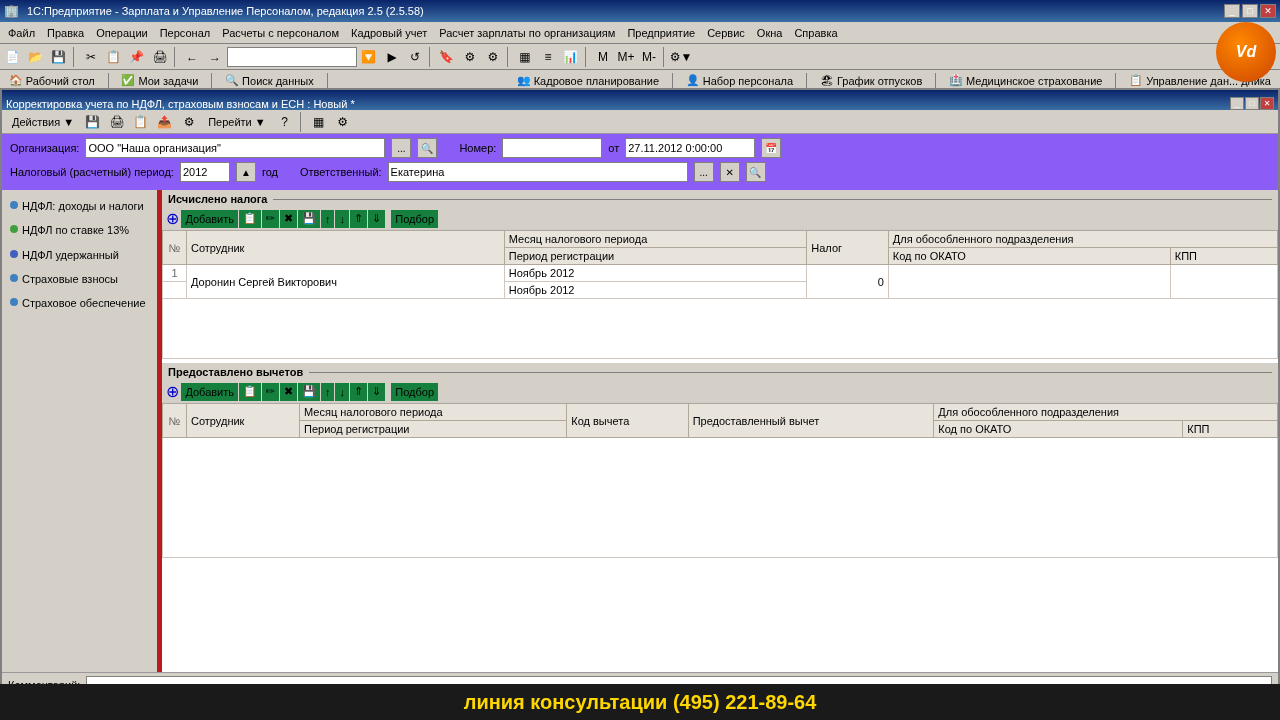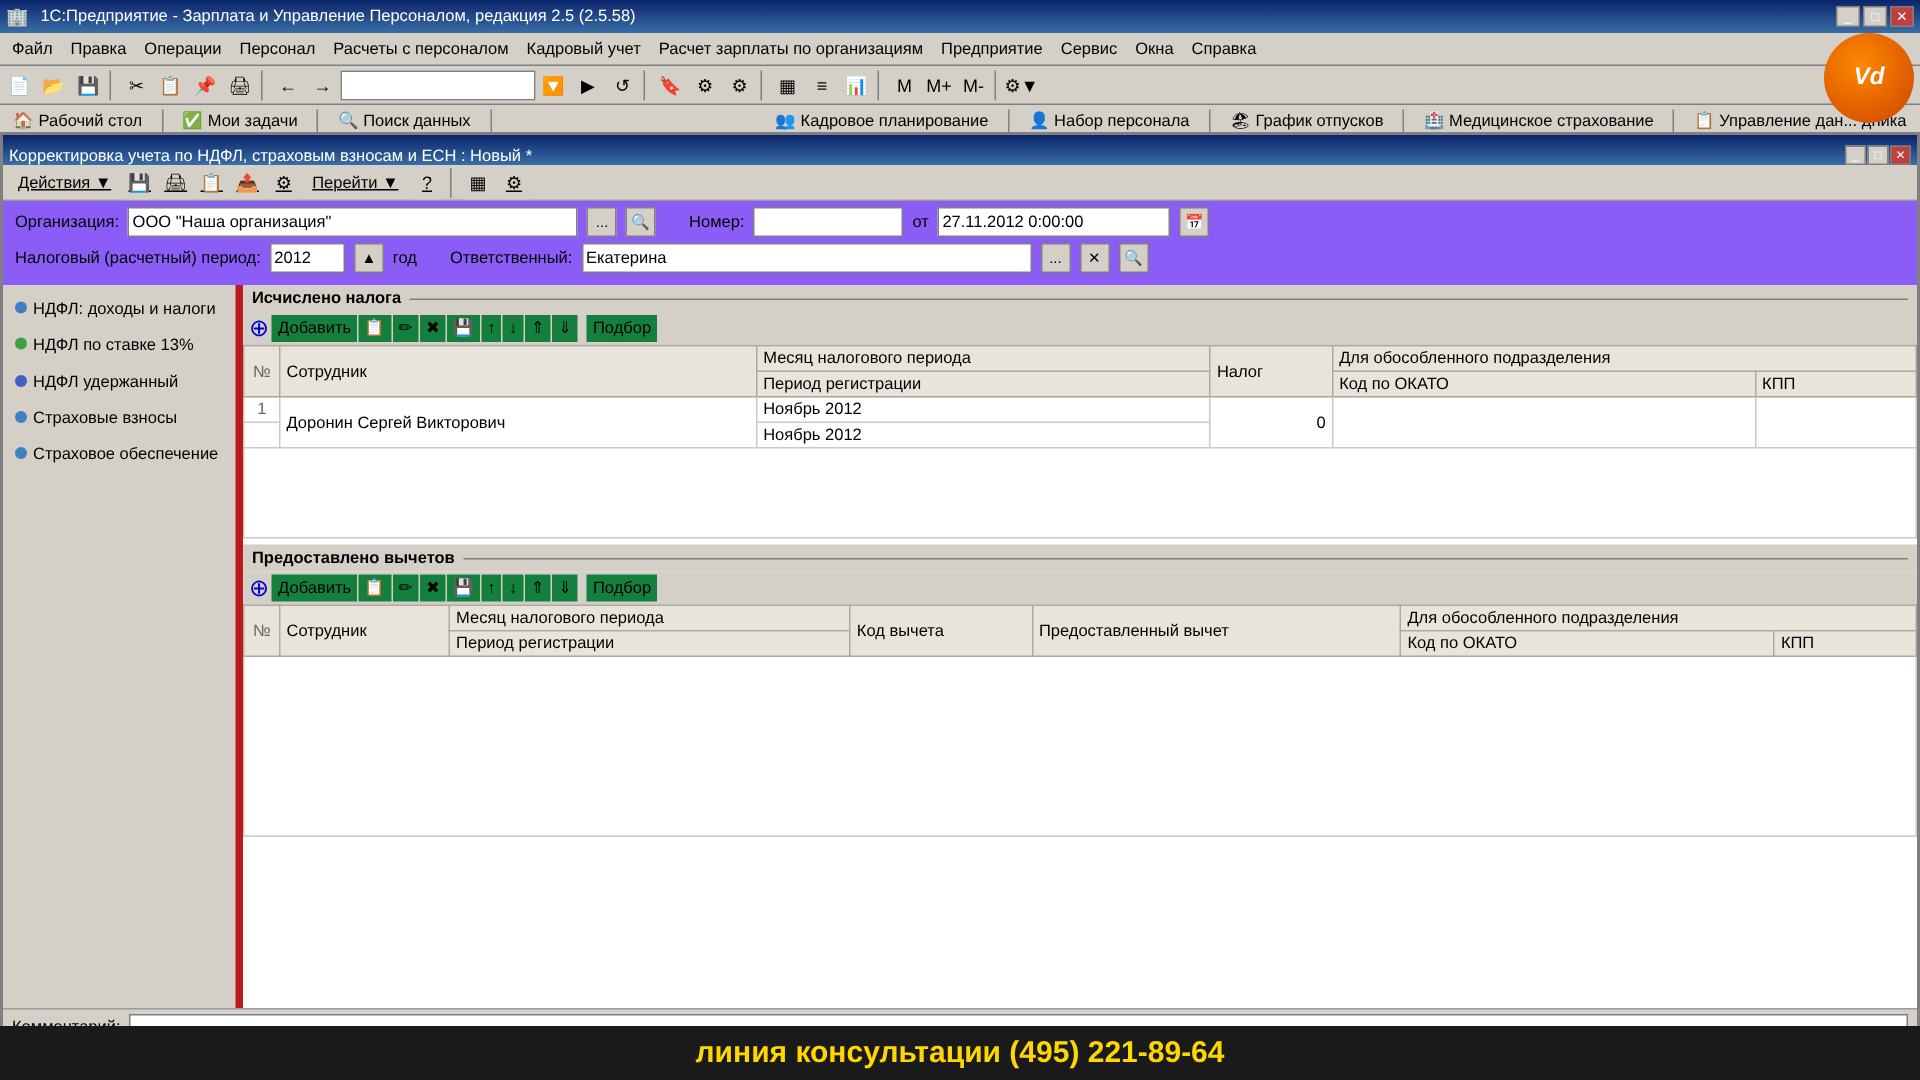--- a/index.html
+++ b/index.html
@@ -193,21 +193,20 @@
     }
 
     .inner-toolbar {
       background: #d4d0c8;
       height: 24px;
       display: flex;
       align-items: center;
       padding: 0 4px;
       border-bottom: 1px solid #999;
       gap: 2px;
-      text-decoration: underline;
     }
 
     .form-area {
       background: #8b5cf6;
       padding: 4px 8px;
     }
 
     .form-row-inline {
       display: flex;
       align-items: center;
@@ -468,21 +467,21 @@
 
     <div class="form-area">
       <div class="form-row-inline">
         <span class="form-label">Организация:</span>
         <input class="form-input" style="width: 300px;" type="text" value="ООО &quot;Наша организация&quot;">
         <button class="form-btn-sm">...</button>
         <button class="form-btn-sm">🔍</button>
         <span style="margin-left:16px;" class="form-label">Номер:</span>
         <input class="form-input" style="width: 100px;" type="text">
         <span class="form-label">от</span>
-        <input class="form-input" style="width: 155px;" type="text" value="27.11.2012 0:00:00">
+        <input class="form-input" style="width: 130px;" type="text" value="27.11.2012 0:00:00">
         <button class="form-btn-sm">📅</button>
       </div>
       <div class="form-row-inline">
         <span class="form-label">Налоговый (расчетный) период:</span>
         <input class="form-input" style="width: 50px;" type="text" value="2012">
         <button class="form-btn-sm">▲</button>
         <span class="form-label">год</span>
         <span style="margin-left:16px;" class="form-label">Ответственный:</span>
         <input class="form-input" style="width: 300px;" type="text" value="Екатерина">
         <button class="form-btn-sm">...</button>

